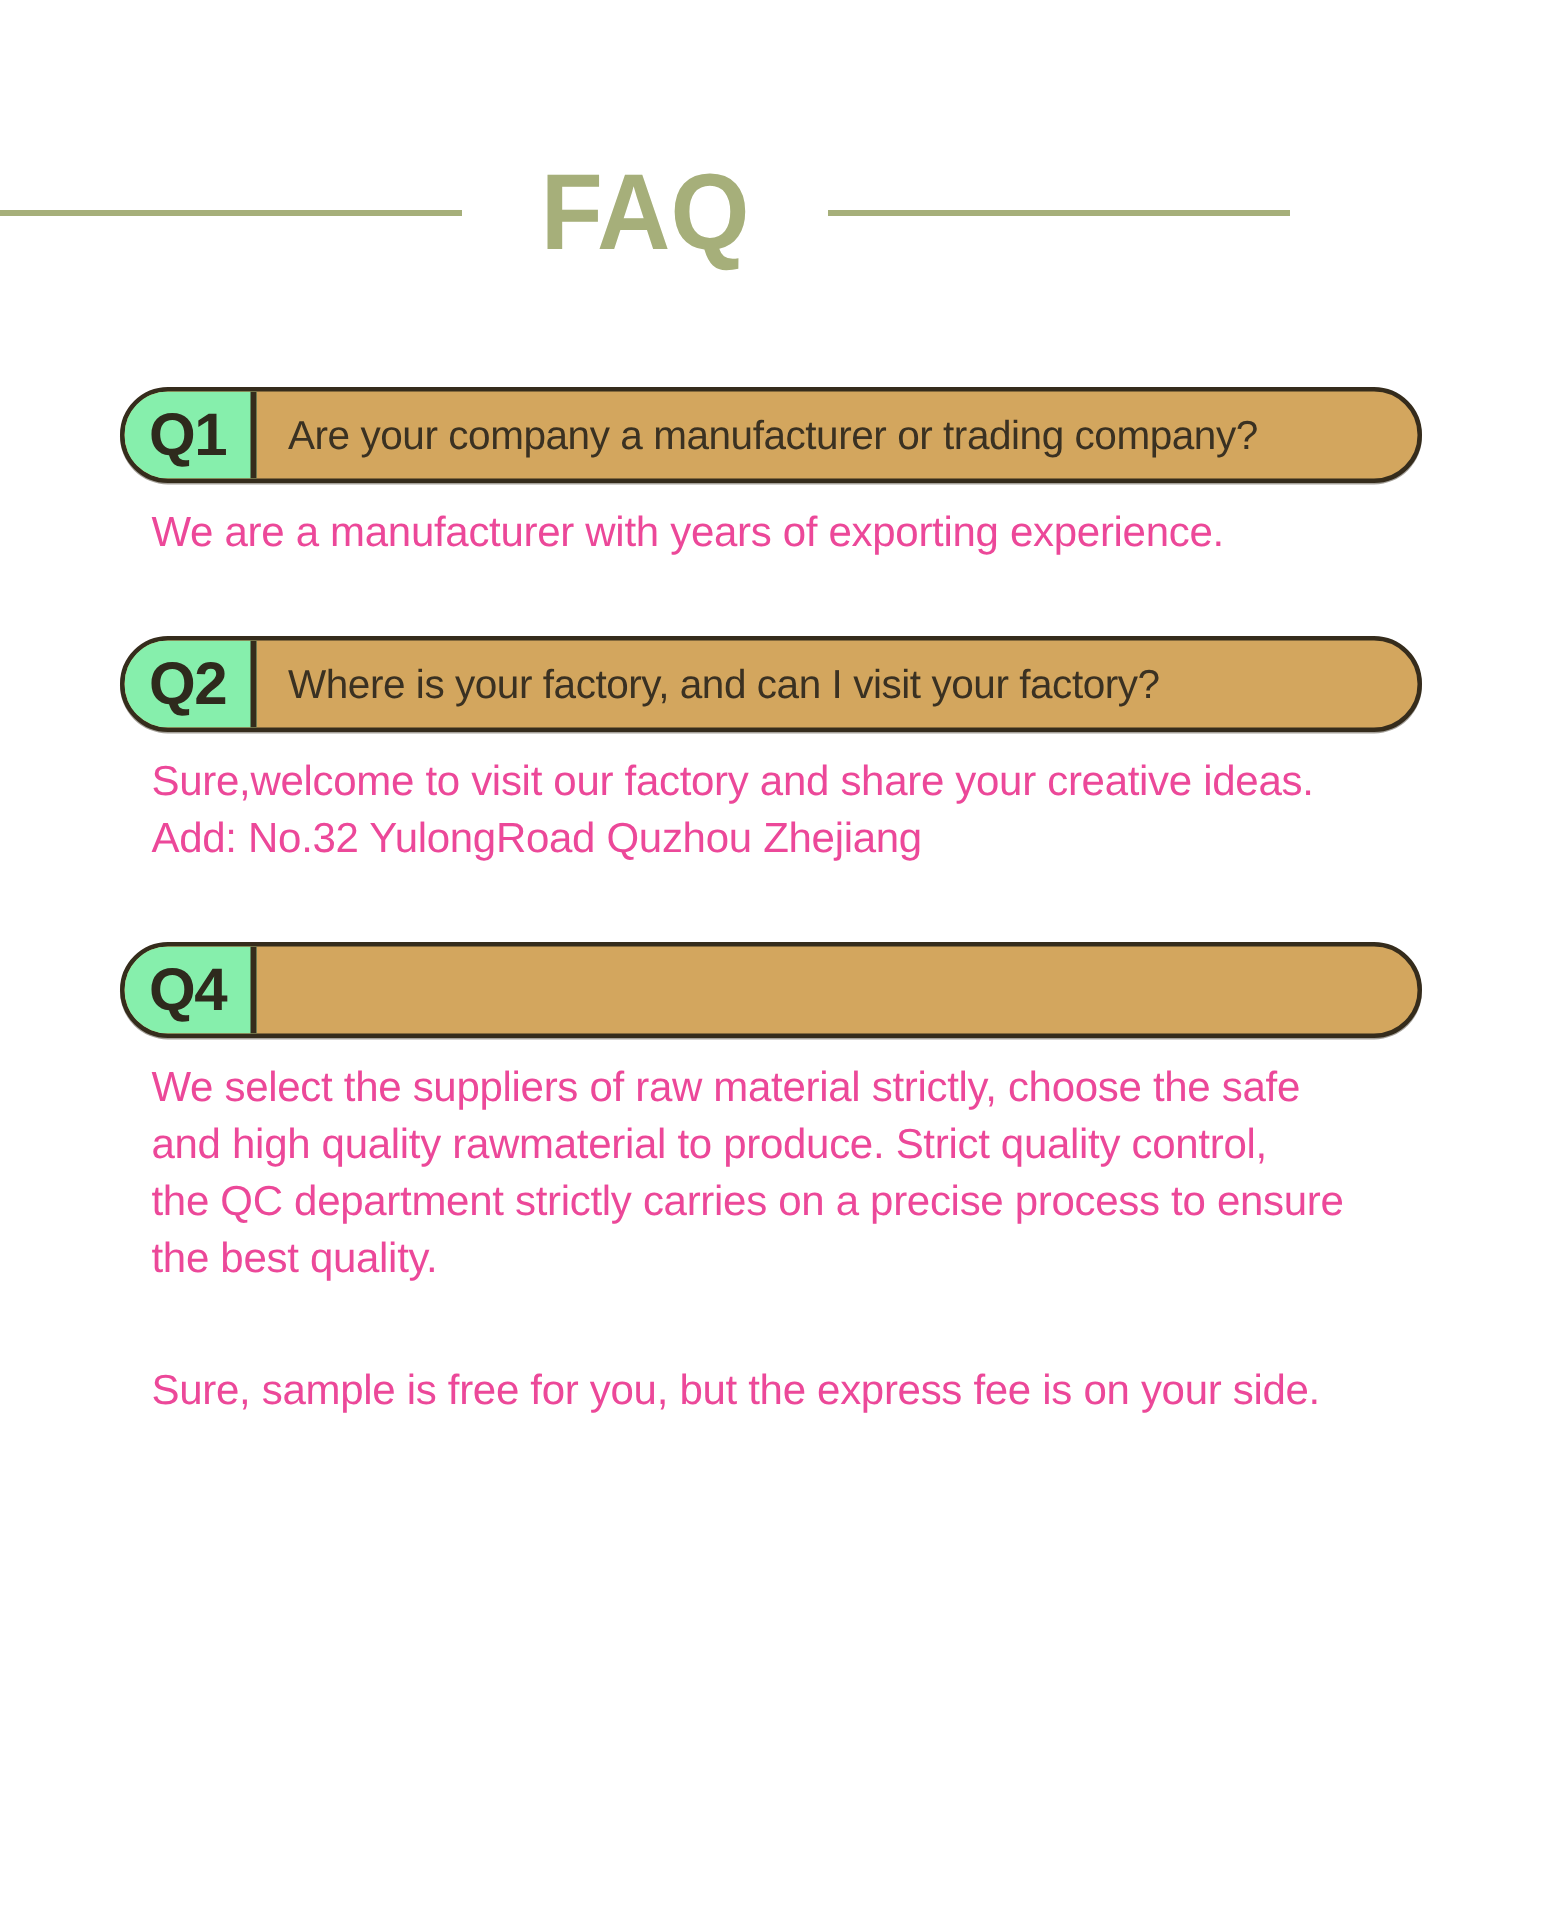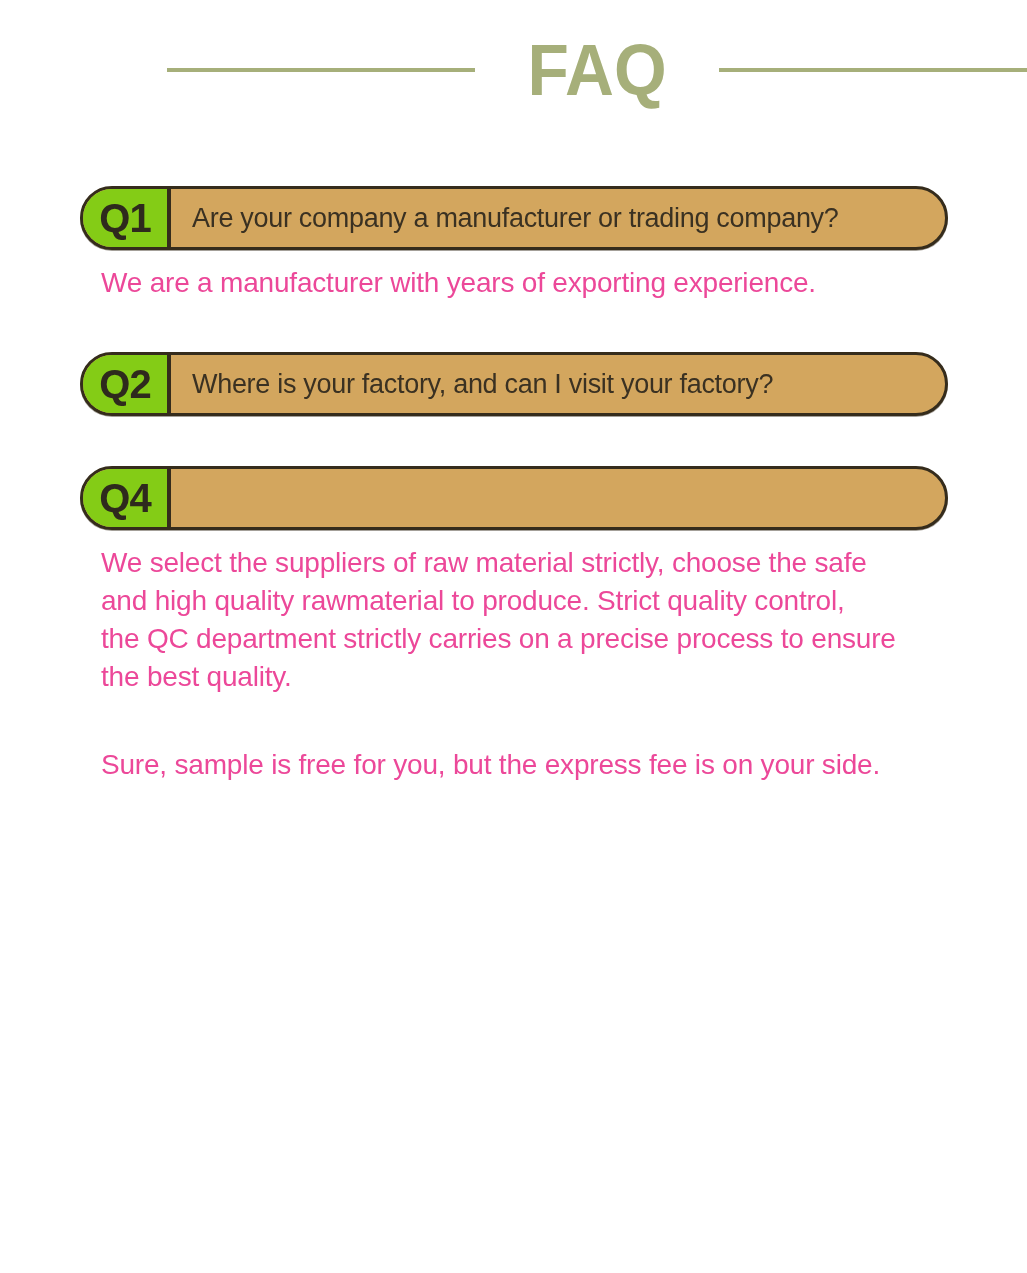--- a/index.html
+++ b/index.html
@@ -12,23 +12,23 @@
     width: 1027px;
     min-height: 1273px;
     background: #ffffff;
     font-family: "Liberation Sans", sans-serif;
     overflow: hidden;
   }
   
   .title-row {
     display: flex;
     align-items: center;
-    justify-content: flex-end;
+    justify-content: flex-start;
     gap: 48px;
-    padding-top: 32px;
+    padding-top: 104px;
   }
   .title-line {
     width: 308px;
     height: 4px;
     background: #a6af7a;
   }
   .title-text {
     font-size: 72px;
     line-height: 76px;
     font-weight: bold;
@@ -50,21 +50,21 @@
     height: 58px;
     border: 3px solid #352c1c;
     border-radius: 32px;
     overflow: hidden;
     background: #d3a65e;
     box-shadow: 0 1px 0 rgba(53,44,28,0.45);
   }
   .q-badge {
     width: 84px;
     flex: 0 0 84px;
-    background: #84cc16;
+    background: #86efac;
     border-right: 4px solid #352c1c;
     display: flex;
     align-items: center;
     justify-content: center;
   }
   .q-badge span {
     font-size: 40px;
     font-weight: bold;
     color: #2e2a1d;
     letter-spacing: -1px;
@@ -110,20 +110,22 @@
     <div class="answer">We are a manufacturer with years of exporting experience.</div>
   </div>
 
   <div class="faq-item">
     <div class="pill">
       <div class="q-badge">
         <span>Q2</span>
       </div>
       <div class="q-text">Where is your factory, and can I visit your factory?</div>
     </div>
+    <div class="answer">Sure,welcome to visit our factory and share your creative ideas.
+Add: No.32 YulongRoad Quzhou Zhejiang</div>
   </div>
 
 
   <div class="faq-item">
     <div class="pill">
       <div class="q-badge">
         <span>Q4</span>
       </div>
     </div>
     <div class="answer">We select the suppliers of raw material strictly, choose the safe

